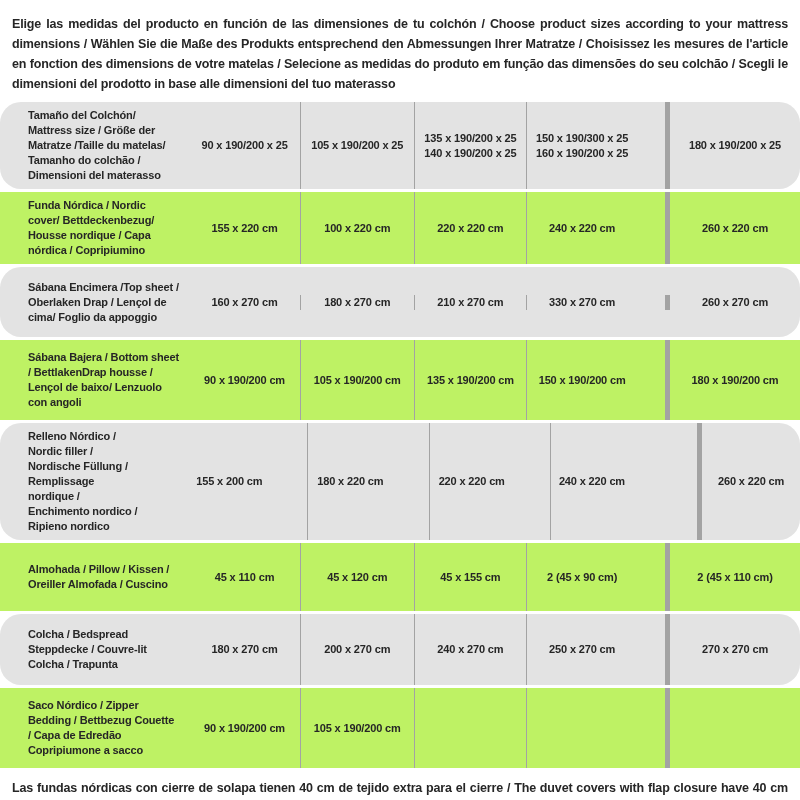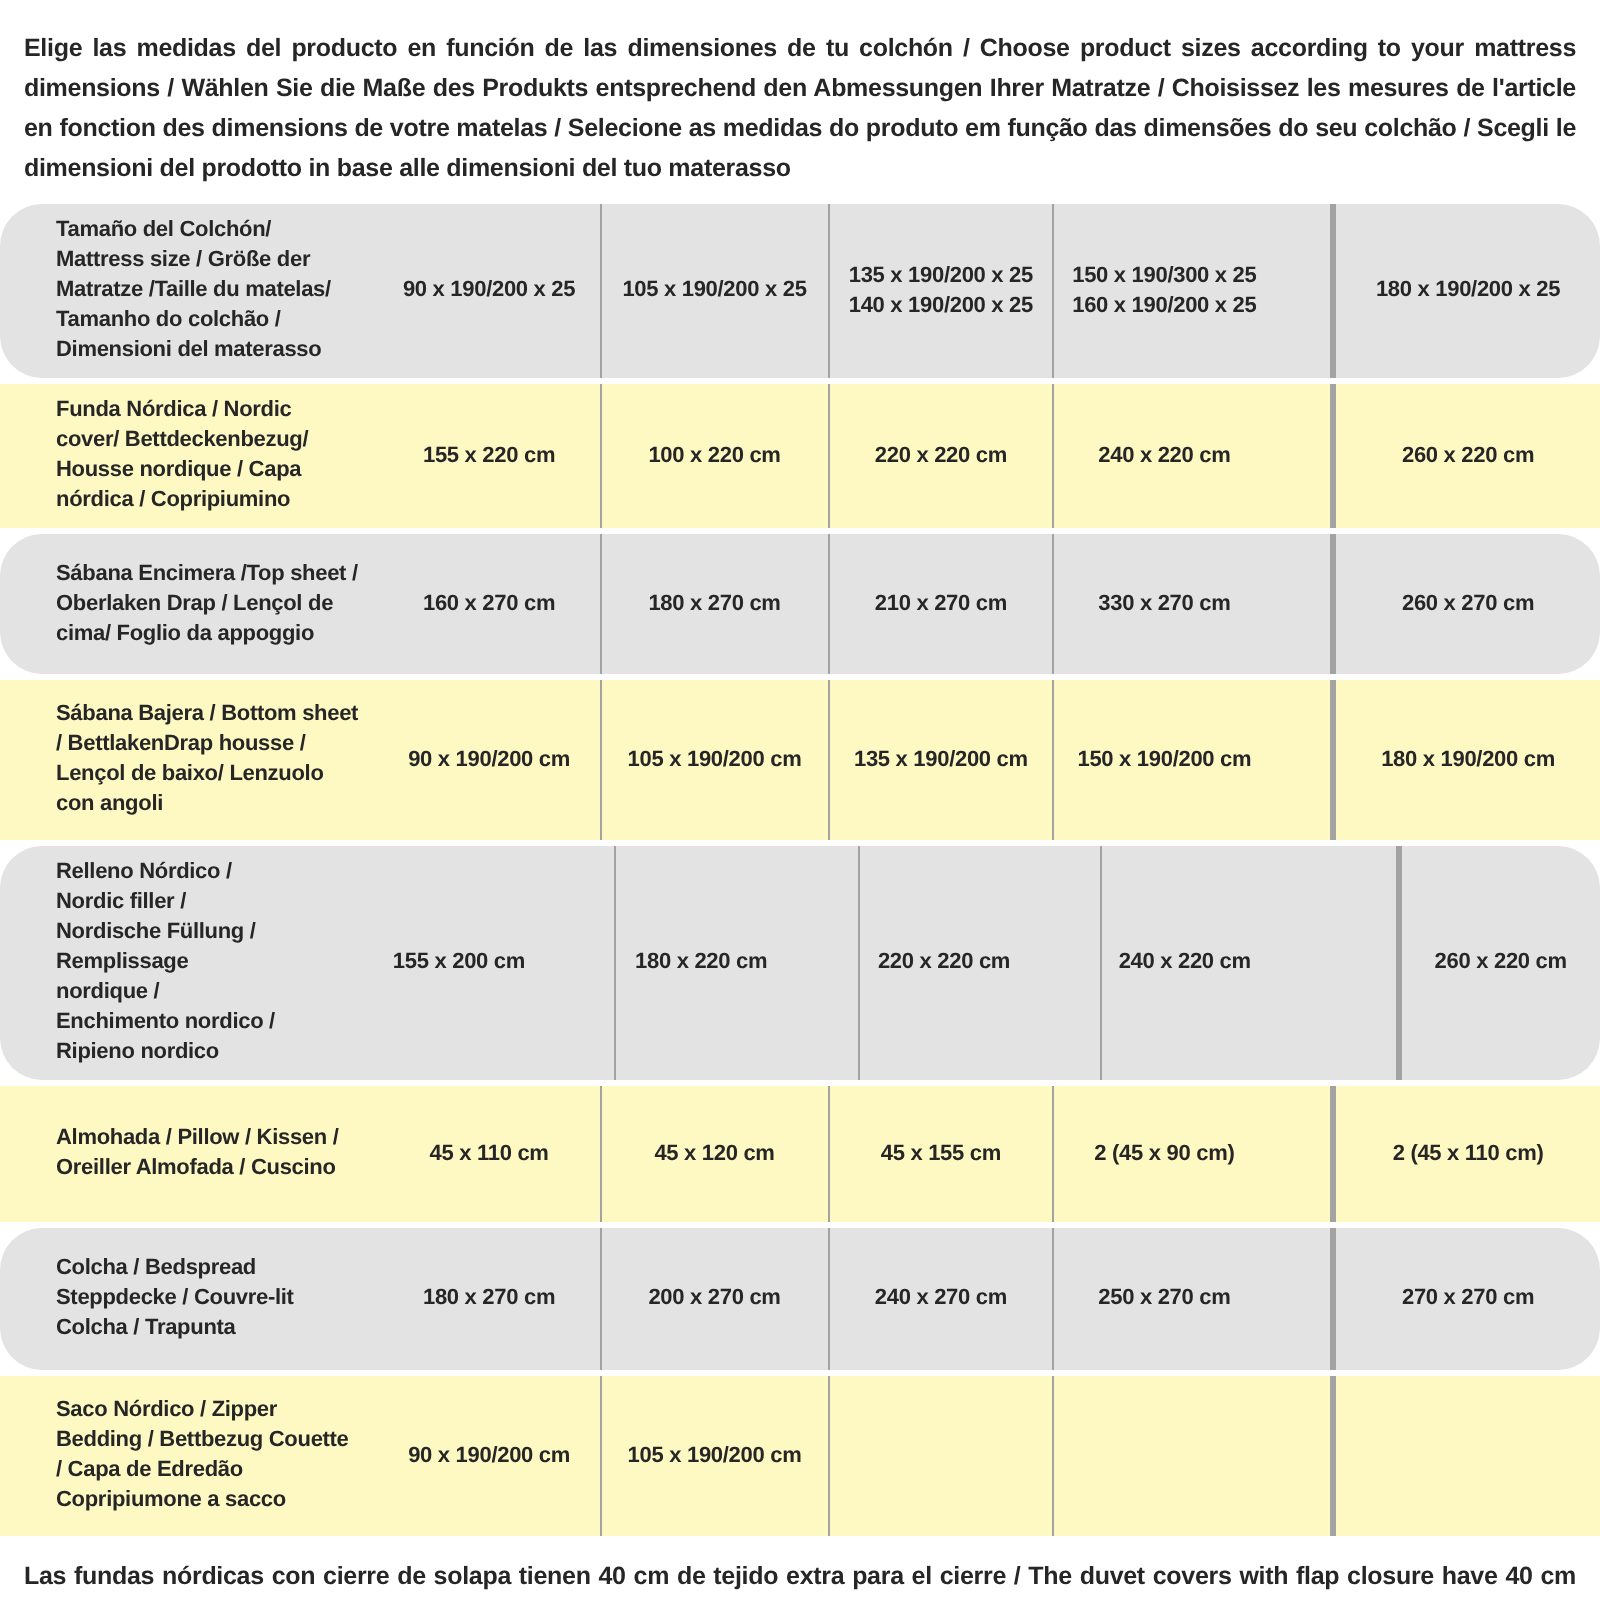--- a/index.html
+++ b/index.html
@@ -22,21 +22,21 @@
     line-height: 20px;
     text-align: justify;
   }
   .size-table { width: 800px; }
   .trow {
     display: flex;
     align-items: stretch;
     margin-bottom: 3px;
   }
   .trow.dark  { background: #e3e3e3; border-radius: 21px; }
-  .trow.light { background: #fef9c3; }
+  .trow.light { background: #bef264; }
   .cell {
     box-sizing: border-box;
     display: flex;
     flex-direction: column;
     justify-content: center;
   }
   .cell.label {
     width: 195px;
     padding: 6px 10px 6px 28px;
     font-size: 11px;
@@ -46,24 +46,24 @@
   .cell.val {
     font-size: 11px;
     line-height: 15px;
     text-align: center;
   }
   .cell.val .ln { width: 100%; }
   .c1 { width: 115px; }
   .c2 { width: 118px; border-left: 1px solid #a3a3a3; }
   .c3 { width: 117px; border-left: 1px solid #a3a3a3; }
   .c4 { width: 115px; border-left: 1px solid #a3a3a3; }
-  .c5 { width: 140px; border-left: 3px solid #a3a3a3; margin-left: 28px; }
+  .c5 { width: 140px; border-left: 5px solid #a3a3a3; margin-left: 28px; }
   .r1 { min-height: 83px; }
   .r2 { min-height: 65px; }
-  .r3 { min-height: 70px; }
+  .r3 { min-height: 70px; align-items: center; }
   .r4 { min-height: 80px; }
   .r5 { min-height: 77px; gap: 36px; }
   .r6 { min-height: 68px; }
   .r7 { min-height: 71px; }
   .r8 { min-height: 80px; }
   .footnote {
     padding: 8px 12px 0 12px;
     font-size: 12.5px;
     line-height: 18px;
     text-align: justify;

